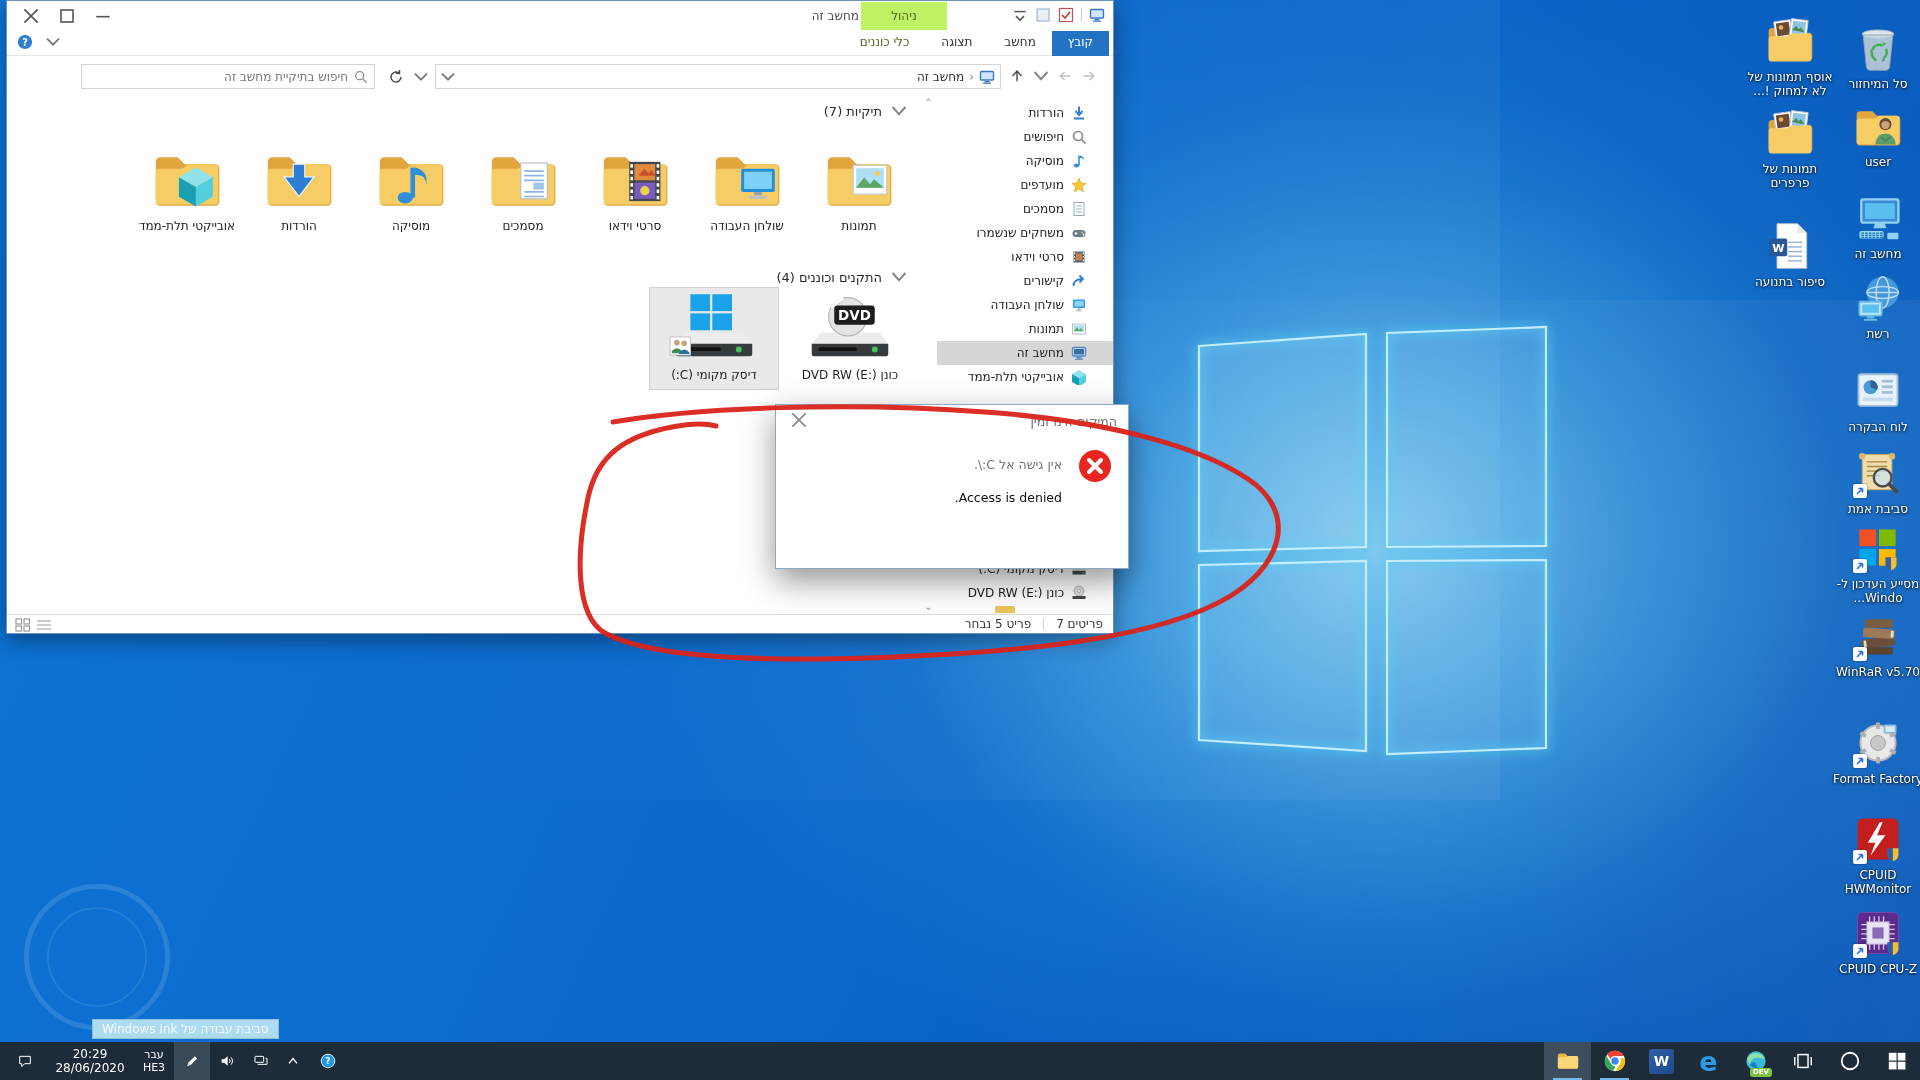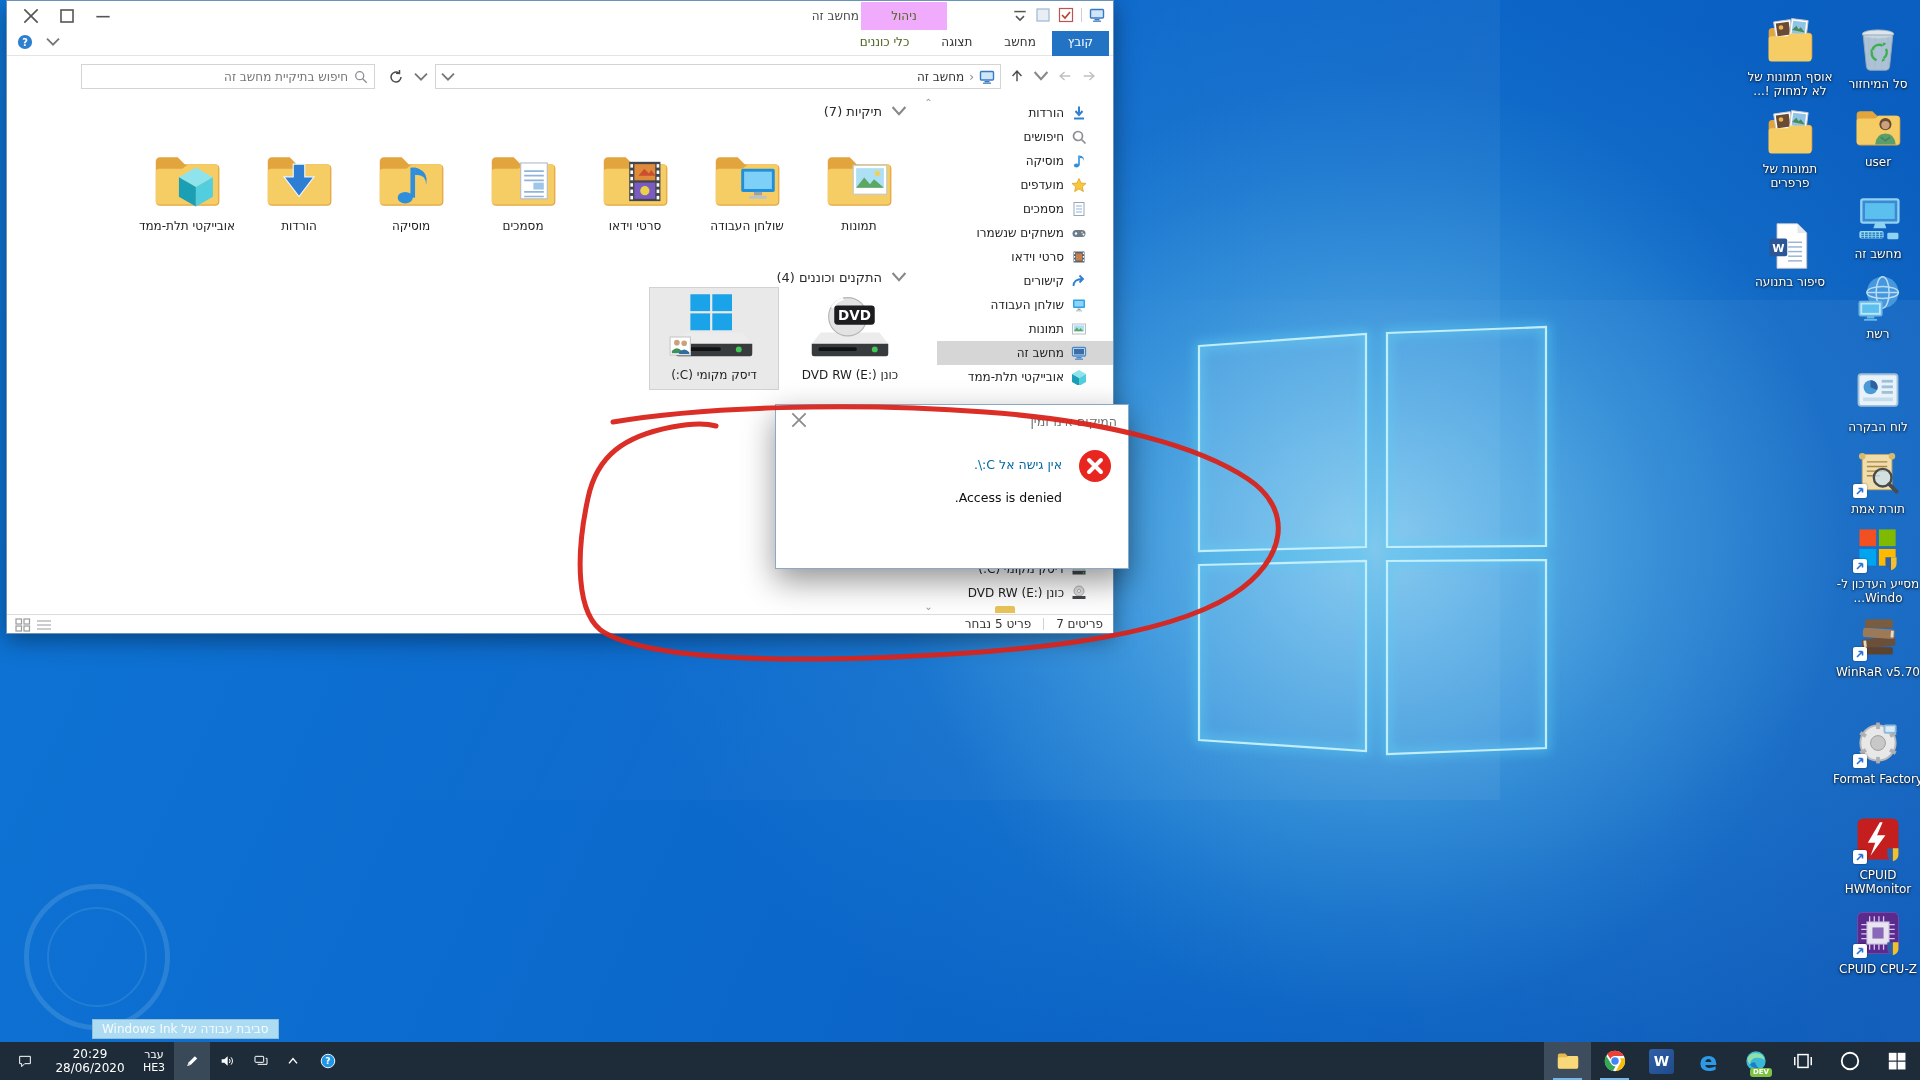--- a/index.html
+++ b/index.html
@@ -18,21 +18,21 @@
 
   svg{display:block;}
 
   
   .explorer{position:absolute;left:6px;top:0;width:1106px;height:632px;background:#fff;
     border:1px solid #6b92b8;box-shadow:0 6px 22px rgba(0,0,0,.40);z-index:10;}
   .titlebar{position:absolute;top:0;left:0;right:0;height:30px;background:#fff;}
   .winctl{position:absolute;left:6px;top:0;height:30px;display:flex;}
   .wbtn{width:36px;height:30px;display:flex;align-items:center;justify-content:center;}
   .win-title{position:absolute;right:254px;top:8px;font-size:12px;color:#4a4a4a;direction:rtl;}
-  .manage{position:absolute;right:166px;top:1px;width:86px;height:28px;background:#f0abfc;
+  .manage{position:absolute;right:166px;top:1px;width:86px;height:28px;background:#bef264;
     color:#50661e;font-size:12px;display:flex;align-items:center;justify-content:center;}
   .qat{position:absolute;right:8px;top:6px;display:flex;gap:7px;align-items:center;}
   .qat-sep{width:1px;height:14px;background:#d0d0d0;}
 
   .tabrow{position:absolute;top:30px;left:0;right:0;height:25px;background:#fff;border-bottom:1px solid #e4e4e4;
     display:flex;direction:rtl;padding-right:4px;box-sizing:border-box;}
   .tab{padding:4px 16px 0 16px;font-size:12px;color:#333;height:21px;}
   .tab.file{background:#2273c4;color:#fff;}
   .tab.context{color:#4c6320;}
   .ribbon-left{position:absolute;left:10px;top:33px;display:flex;gap:12px;align-items:center;}
@@ -75,21 +75,21 @@
   .st-sep{width:1px;height:12px;background:#d0d0d0;}
   .st-ltr{direction:ltr;unicode-bidi:isolate;}
   .view-toggles{position:absolute;left:8px;top:2px;display:flex;gap:5px;}
 
   
   .dialog{position:absolute;left:775px;top:404px;width:352px;height:163px;background:#fff;
     border:1px solid #89a9c4;box-shadow:0 12px 30px rgba(0,0,0,.42);z-index:20;font-size:12.5px;}
   .dlg-title{position:absolute;right:11px;top:9px;color:#707070;direction:rtl;}
   .dlg-close{position:absolute;left:0;top:0;width:45px;height:30px;display:flex;align-items:center;justify-content:center;}
   .err-icon{position:absolute;right:16px;top:44px;width:34px;height:34px;}
-  .dlg-line1{position:absolute;right:66px;top:52px;color:#0369a1;direction:rtl;}
+  .dlg-line1{position:absolute;right:66px;top:52px;color:#737373;direction:rtl;}
   .dlg-line2{position:absolute;right:66px;top:85px;color:#0d0d0d;direction:rtl;}
   .dlg-footer{position:absolute;bottom:0;left:0;right:0;height:42px;background:#f0f0f0;border-top:1px solid #e2e2e2;}
   .ok-btn{position:absolute;left:14px;top:8px;width:78px;height:26px;background:#e5e5e5;border:2px solid #1a7fd4;
     font-size:12px;color:#111;font-family:inherit;display:flex;align-items:center;justify-content:center;box-sizing:border-box;}
 
   .annot{position:absolute;left:0;top:0;width:1920px;height:1080px;z-index:30;pointer-events:none;}
 
   
   .dicon{position:absolute;width:96px;display:flex;flex-direction:column;align-items:center;gap:3px;z-index:5;}
   .dicon .ic{width:52px;height:52px;position:relative;}
@@ -792,21 +792,21 @@
             <path d="M16 16 h22 M16 21 h22 M16 26 h22 M16 31 h14" stroke="#a88840" stroke-width="1.5" fill="none"></path>
             <circle cx="33" cy="33" r="9.5" fill="rgba(200,225,240,.75)" stroke="#4a4a4a" stroke-width="2.5"></circle>
             <path d="M40 40 L48 48" stroke="#4a4a4a" stroke-width="4" stroke-linecap="round"></path>
           </svg>
       <span class="sc-ov">
             <svg viewBox="0 0 14 14" width="14" height="14">
               <path d="M4 10 L9.5 4.5 M9.5 4.5 h-4 M9.5 4.5 v4" stroke="#2a70d8" stroke-width="1.6" fill="none"></path>
             </svg>
           </span>
     </div>
-    <div class="lbl">תורת אמת</div>
+    <div class="lbl">סביבת אמת</div>
       </div>
       <div class="dicon" style="left: 1830px; top: 522px;">
         <div class="ic">
           <svg viewBox="0 0 56 56" width="100%" height="100%">
             <g>
               <rect x="8" y="8" width="18" height="18" fill="#f25022"></rect>
               <rect x="29" y="8" width="18" height="18" fill="#7fba00"></rect>
               <rect x="8" y="29" width="18" height="18" fill="#00a4ef"></rect>
               <rect x="29" y="29" width="18" height="18" fill="#ffb900"></rect>
             </g>

